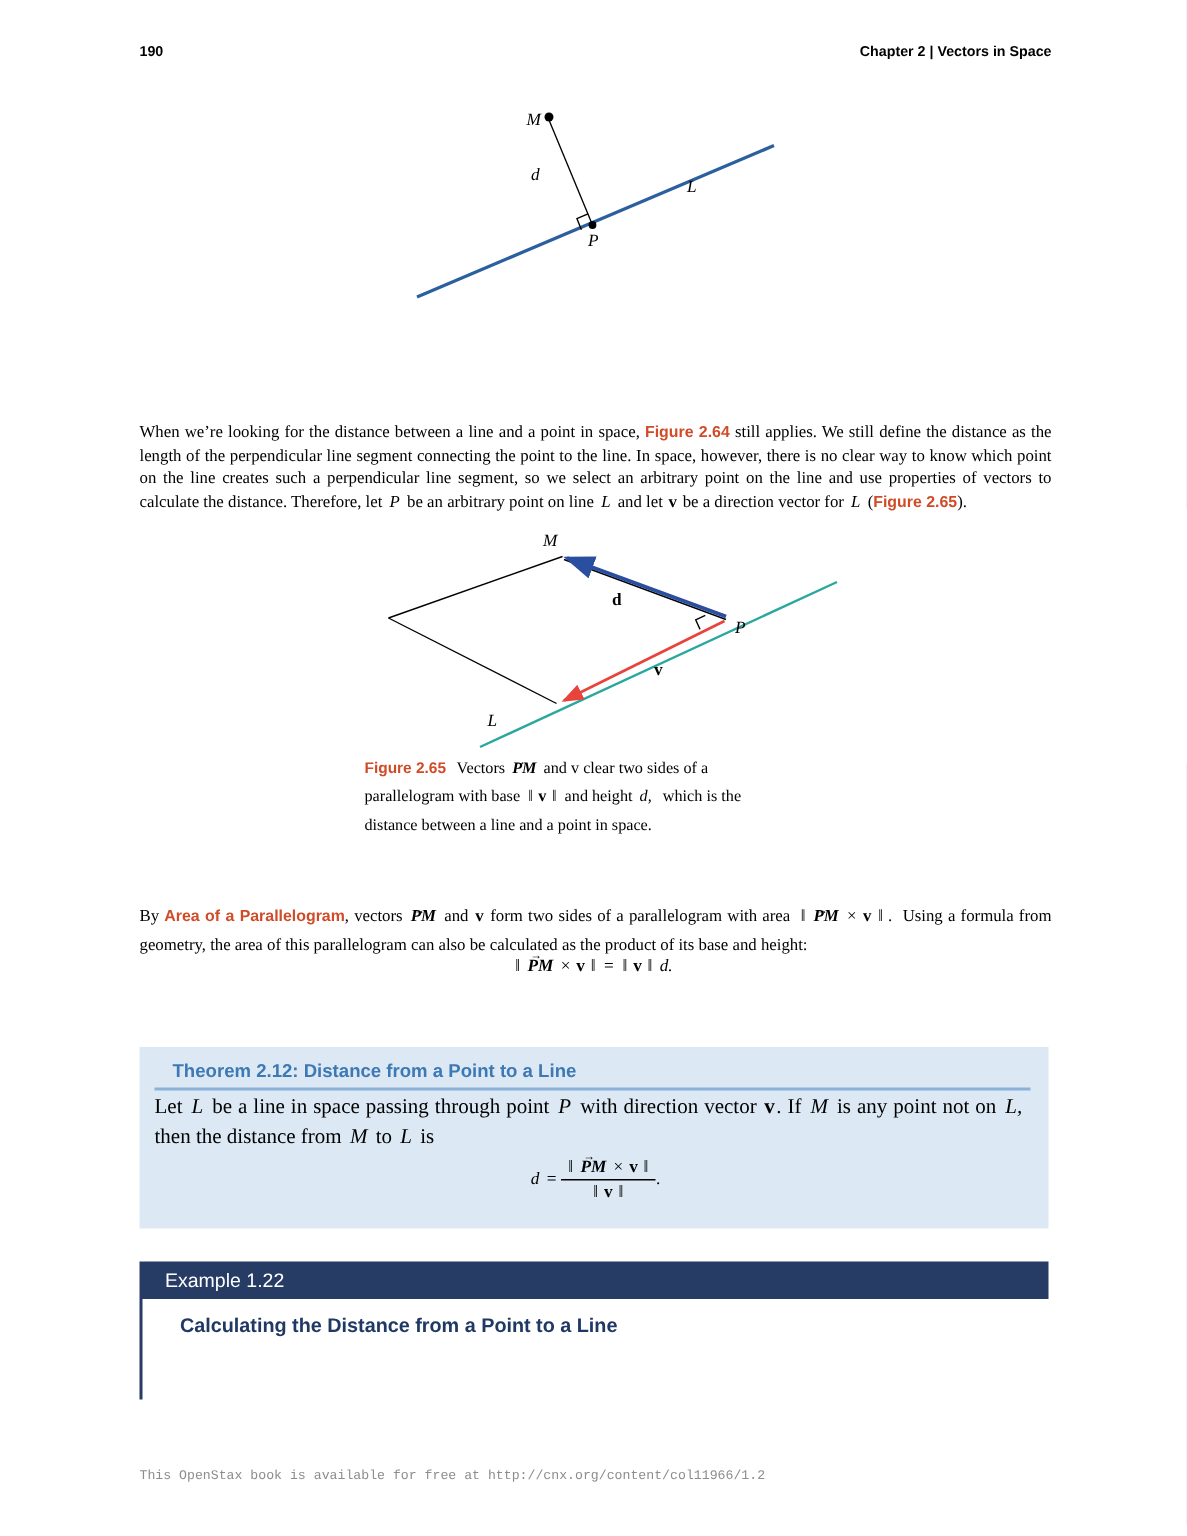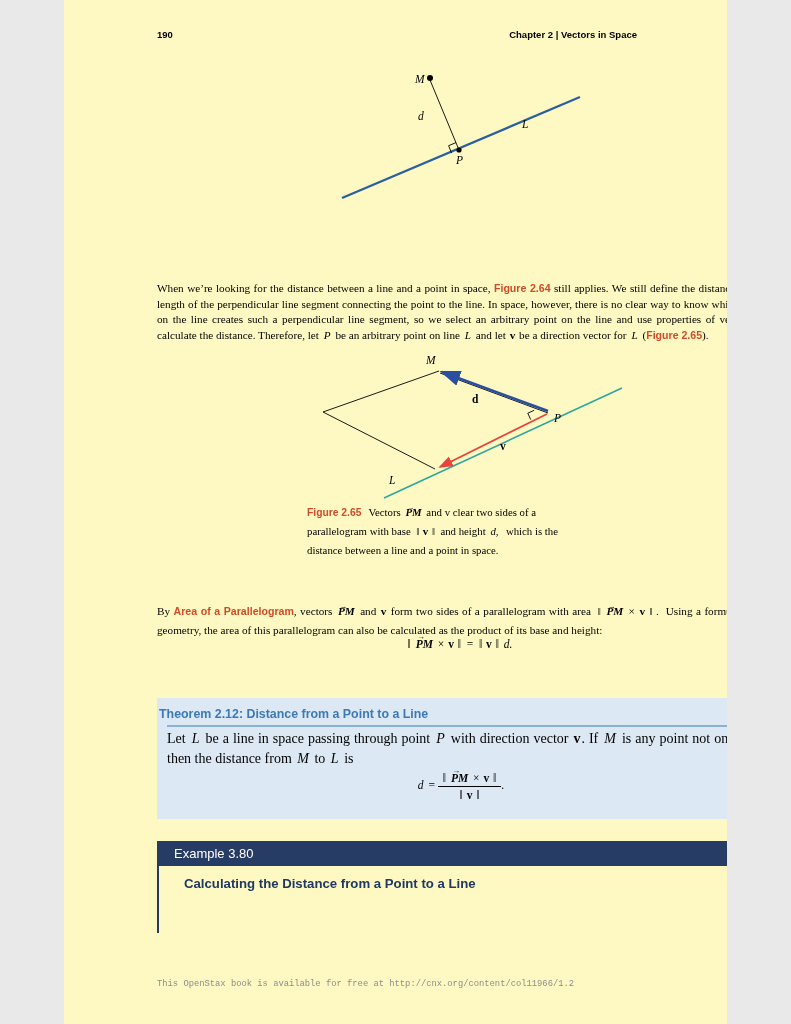--- a/index.html
+++ b/index.html
@@ -1,18 +1,18 @@
 <!DOCTYPE html>
 <html><head>
 <meta charset="utf-8">
 <style>
   html,body { margin:0; padding:0; background:#e9e9e9; }
   .page {
-    position:relative; width:663px; height:1024px; margin:0 auto;
-    background:#fef9c3; overflow:hidden;
+    position:relative; width:791px; height:1024px; margin:0 auto;
+    background:#ffffff; overflow:hidden;
     font-family:"Liberation Serif","DejaVu Serif",serif; color:#000;
   }
   .abs { position:absolute; }
 
   
   .hdr { font-family:"Liberation Sans","DejaVu Sans",sans-serif; font-weight:bold; font-size:9.5px; }
   .hdr-num  { left:93px; top:29px; }
   .hdr-chap { right:90px; top:29px; }
 
   
@@ -47,21 +47,21 @@
     position:absolute; top:-0.72em; left:18%; font-style:normal; font-weight:normal;
     font-size:0.68em; letter-spacing:-1px;
   }
 
   
   .disp { left:93px; top:638px; width:608px; text-align:center; font-size:11.5px; }
 
   
   .thm { left:93px; top:698px; width:606px; height:121px; background:#dce9f4; }
   .thm-title {
-    margin:9px 10px 0 2px; font-family:"Liberation Sans","DejaVu Sans",sans-serif;
+    margin:9px 10px 0 22px; font-family:"Liberation Sans","DejaVu Sans",sans-serif;
     font-weight:bold; font-size:12.4px; color:#3d79b4;
   }
   .thm-rule { margin:4px 12px 0 10px; height:2px; background:#8ab2d8; }
   .thm-body { margin:2px 12px 0 10px; font-size:14px; line-height:19.5px; text-align:justify; }
   .thm-formula { margin-top:4px; text-align:center; font-size:11.5px; }
   .frac { display:inline-block; vertical-align:middle; text-align:center; }
   .frac .num { display:block; padding:0 5px 2px 5px; }
   .frac .den { display:block; border-top:1px solid #000; padding-top:2px; }
 
   
@@ -150,20 +150,20 @@
     <div class="thm-rule"></div>
     <div class="thm-body">
       <span>Let </span><span class="mi">L</span><span> be a line in space passing through point </span><span class="mi">P</span><span> with direction vector </span><span class="mb">v</span><span>. If </span><span class="mi">M</span><span> is any point not on </span><span class="mi">L,</span><span>&nbsp; then the distance from </span><span class="mi">M</span><span> to </span><span class="mi">L</span><span> is</span>
     </div>
     <div class="thm-formula">
       <span class="mi">d</span><span> = </span><span class="frac"><span class="num"><span>‖ </span><span class="mvec"><span class="arr">→</span><span>PM</span></span><span> × </span><span class="mb">v</span><span> ‖</span></span><span class="den"><span>‖ </span><span class="mb">v</span><span> ‖</span></span></span><span>.</span>
     </div>
   </div>
 
   <div class="abs ex-bar">
-    <span>Example 3.80</span>
+    <span>Example 1.22</span>
   </div>
   <div class="abs ex-rule"></div>
   <div class="abs ex-head">Calculating the Distance from a Point to a Line</div>
 
   <div class="abs footer">This OpenStax book is available for free at http://cnx.org/content/col11966/1.2</div>
 
 </div>
 
 </body></html>

